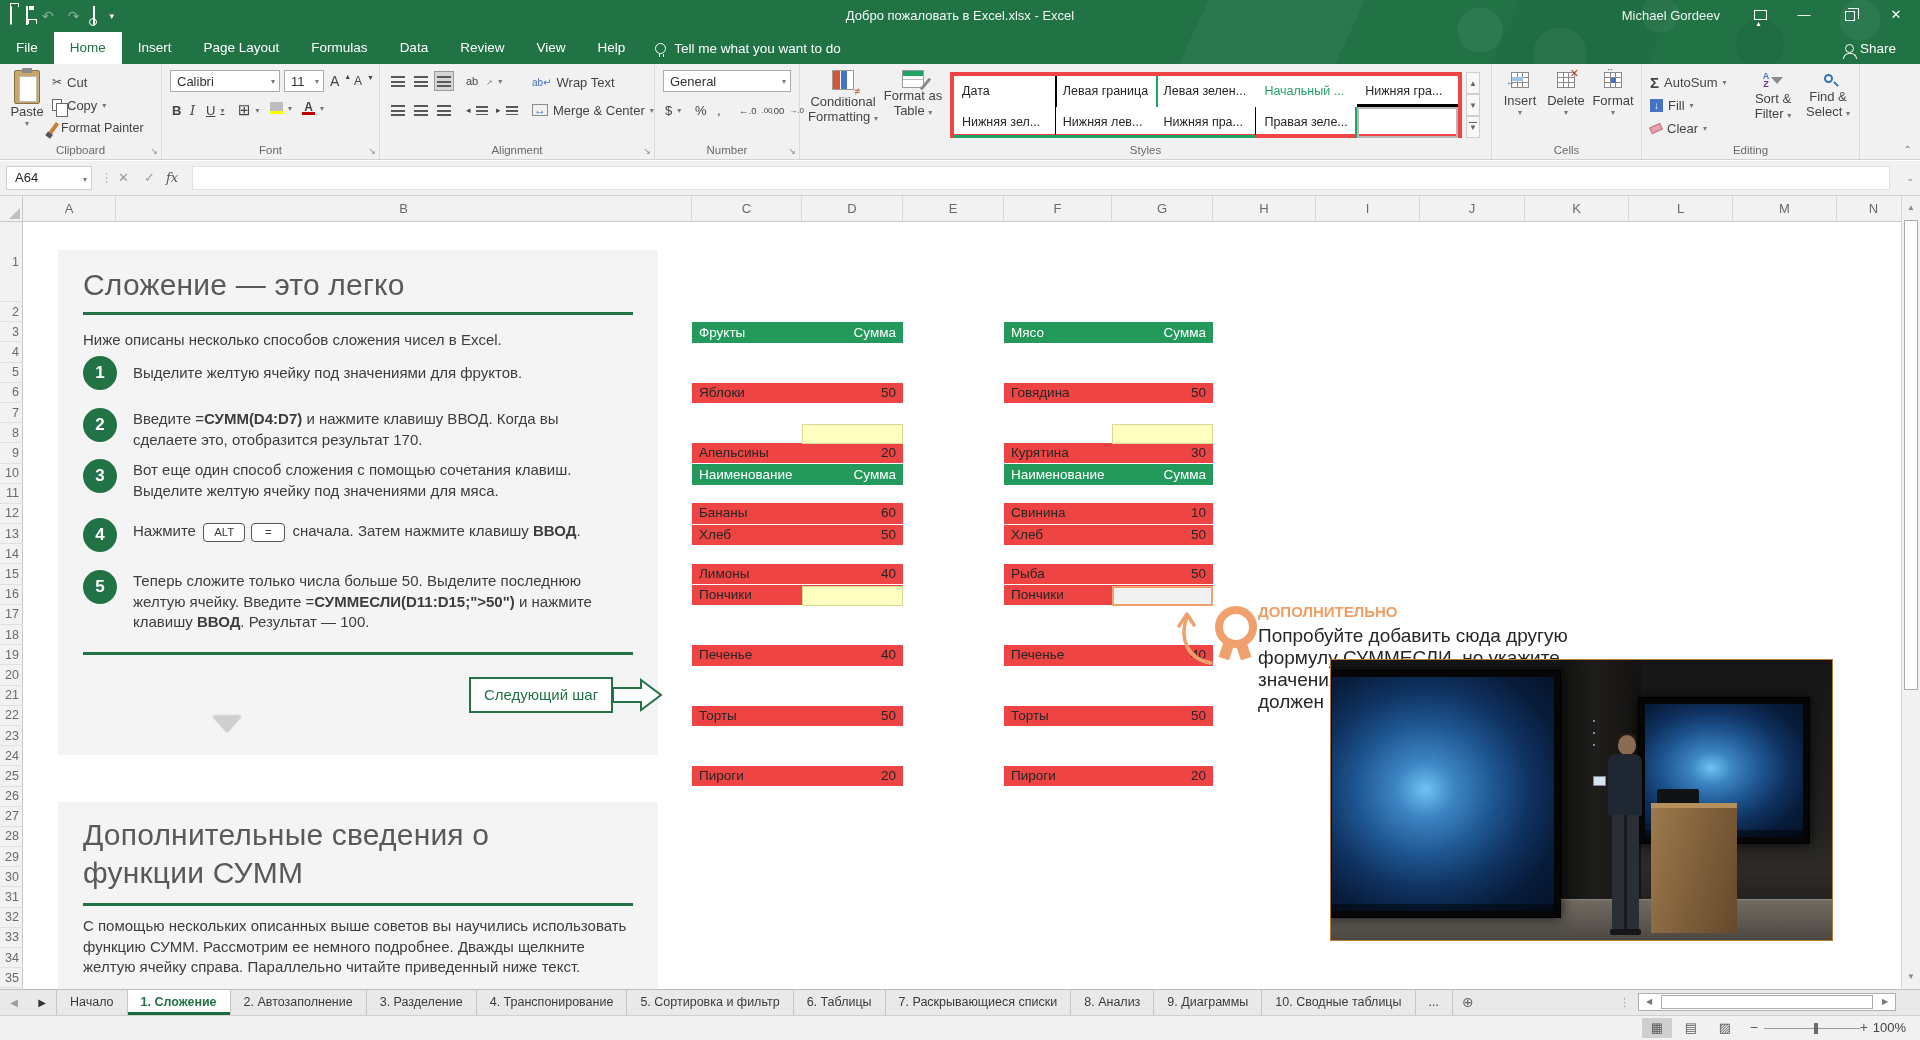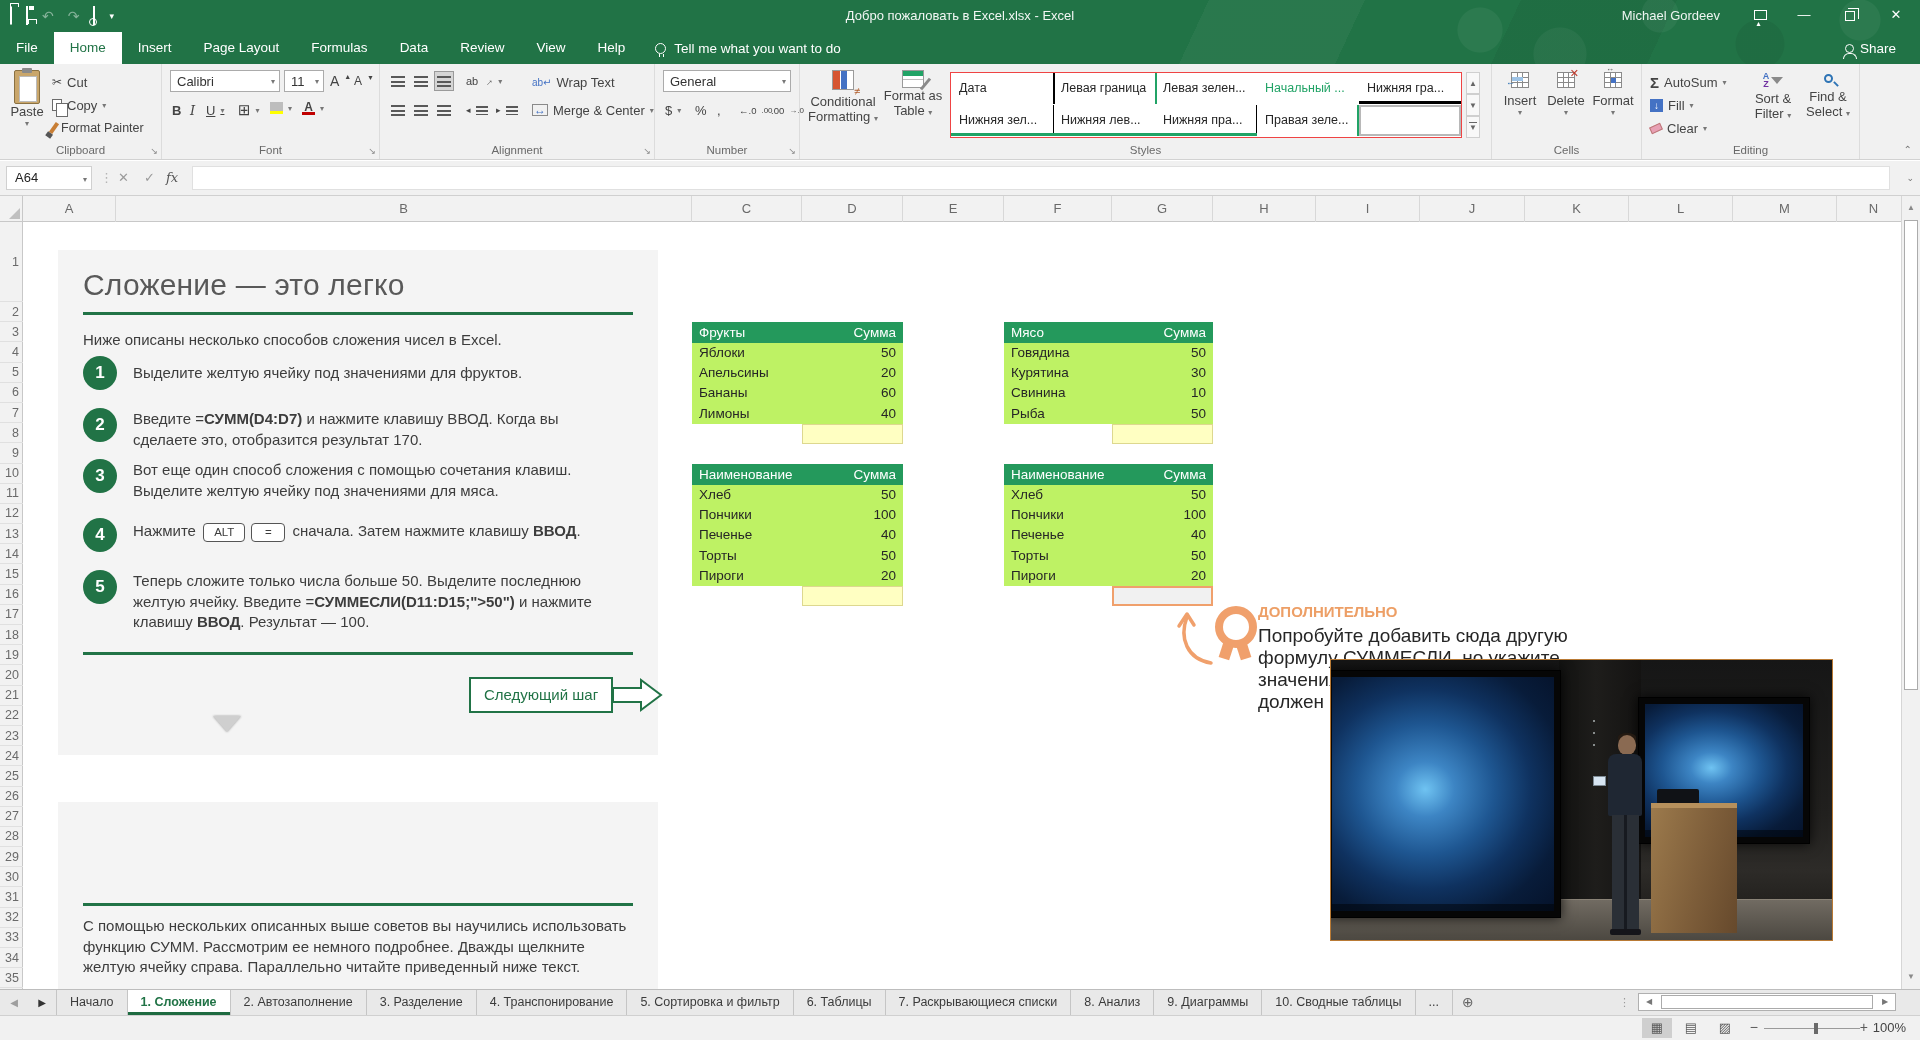--- a/index.html
+++ b/index.html
@@ -83,21 +83,21 @@
   .az .a { color:#4472C4; } .az .z { color:#7030A0; }
   .fill-dn { display:inline-flex; width:13px; height:13px; background:#4472C4; color:#fff; font-size:10px; align-items:center; justify-content:center; }
   .eraser { display:inline-block; width:12px; height:7px; background:#E8A0B4; border:1px solid #b77; transform:rotate(-25deg); }
   .clipboard-ico { width:26px; height:34px; background:#C9A66B; border:1px solid #8a7142; border-radius:2px; position:relative; margin:0 auto; }
   .clipboard-ico:before { content:""; position:absolute; left:7px; top:-3px; width:10px; height:5px; background:#8a8a8a; border-radius:1px; }
   .clipboard-ico:after { content:""; position:absolute; left:4px; top:5px; width:16px; height:24px; background:#fff; border:1px solid #bbb; }
   .copy-ico { width:10px; height:12px; border:1px solid #6b6b6b; background:#fff; position:relative; }
   .copy-ico:before { content:""; position:absolute; left:3px; top:3px; width:10px; height:12px; border:1px solid #6b6b6b; background:#fff; }
   .fp-brush { display:inline-block; width:4px; height:12px; background:#C87E35; position:relative; transform:rotate(35deg); }
   .fp-brush:after { content:""; position:absolute; left:-1px; bottom:-5px; width:6px; height:5px; background:#555; }
-  .gallery { position:absolute; background:#fff; border:1px solid #ef4444; display:grid; grid-template-columns:repeat(5,1fr); }
+  .gallery { position:absolute; background:#fff; border:4px solid #ef4444; display:grid; grid-template-columns:repeat(5,1fr); }
   .style-cell { height:31px; line-height:27px; padding:2px 8px; font-size:12.5px; color:#262626; white-space:nowrap; overflow:hidden; }
   .st-left-black { box-shadow:inset 2px 0 0 #000; }
   .st-left-green { box-shadow:inset 2px 0 0 #21A366; }
   .st-green-text { color:#21A366; }
   .st-bottom-black { box-shadow:inset 0 -3px 0 #000; }
   .st-bottom-green { box-shadow:inset 0 -3px 0 #21A366; }
   .st-bottom-green-left { box-shadow:inset 0 -3px 0 #21A366, inset 1px 0 0 #000; }
   .st-bottom-green-right { box-shadow:inset 0 -3px 0 #21A366, inset -1px 0 0 #000; }
   .st-right-green { box-shadow:inset -2px 0 0 #21A366; }
   .st-selected-empty { border:2px solid #b8b8b8; }
@@ -137,21 +137,21 @@
   .step-text { position:absolute; left:50px; top:1px; width:478px; font-size:15px; color:#3d3d3d; line-height:20.5px; }
   .kbd { display:inline-block; border:1px solid #555; border-radius:4px; padding:0 10px; font-size:11.5px; margin:0 3px; min-width:34px; text-align:center; line-height:17px; background:#fff; }
   .btn-more { position:absolute; left:25px; top:426px; width:288px; height:38px; background:#d9d9d9; border:1px solid #a6a6a6; color:#217346; font-size:15px; text-align:center; line-height:36px; }
   .arrow-down { position:absolute; left:155px; top:466px; width:0; height:0; border-left:14px solid transparent; border-right:14px solid transparent; border-top:16px solid #cfcfcf; filter:drop-shadow(0 0 1px #9a9a9a); }
   .btn-next { position:absolute; left:411px; top:427px; width:144px; height:36px; background:#fff; border:2px solid #217346; color:#217346; font-size:15px; text-align:center; line-height:32px; }
   .arrow-right { position:absolute; left:553px; top:428px; }
 
   
   .dtable { position:absolute; font-size:13.5px; }
   .dt-head { background:#24995C; color:#fff; height:21px; line-height:21px; display:flex; }
-  .dt-row { background:#bef264; color:#262626; height:20.2px; line-height:20.2px; display:flex; }
+  .dt-row { background:#ef4444; color:#262626; height:20.2px; line-height:20.2px; display:flex;margin-top:40px; }
   .dt-c1 { padding-left:7px; }
   .dt-c2 { text-align:right; padding-right:7px; }
   .dt-foot { position:absolute; height:20.2px; }
   .foot-yellow { background:#FFFFC2; border:1px solid #DDD88F; }
   .foot-orange { background:#f1f1f1; border:2.5px solid #F0A06C; }
 
   
   .rosette-ring { position:absolute; left:1192px; top:384px; width:42px; height:42px; border:8px solid #F0A06C; border-radius:50%; }
   .rosette-tail { position:absolute; width:11px; height:17px; background:#F0A06C; top:420px; }
   #extra-title { position:absolute; left:1235px; top:381px; font-size:15px; font-weight:bold; color:#ED9F66; }
@@ -549,20 +549,21 @@
 
     <div class="green-rule" style="left:25px;top:402px;width:550px"></div>
     <div class="arrow-down"></div>
     <div class="btn-next">Следующий шаг</div>
     <svg class="arrow-right" width="52" height="34" viewBox="0 0 52 34">
       <path d="M2 10 H30 V2 L50 17 L30 32 V24 H2 Z" fill="#ffffff" stroke="#217346" stroke-width="2"></path>
     </svg>
   </div>
 
   <div class="card" id="card2">
+    <div class="lesson-title" style="left:25px;top:14px;width:520px">Дополнительные сведения о функции СУММ</div>
     <div class="green-rule" style="left:25px;top:101px;width:550px"></div>
     <div class="body-text" style="left:25px;top:114px;width:548px">С помощью нескольких описанных выше советов вы научились использовать функцию СУММ. Рассмотрим ее немного подробнее. Дважды щелкните желтую ячейку справа. Параллельно читайте приведенный ниже текст.</div>
   </div>
 
   <div id="tables-layer">
       <div class="dtable" style="left: 669px; top: 100px;">
         <div class="dt-head">
           <span class="dt-c1" style="width:110px">Фрукты</span>
           <span class="dt-c2" style="width:101px">Сумма</span>
         </div>

